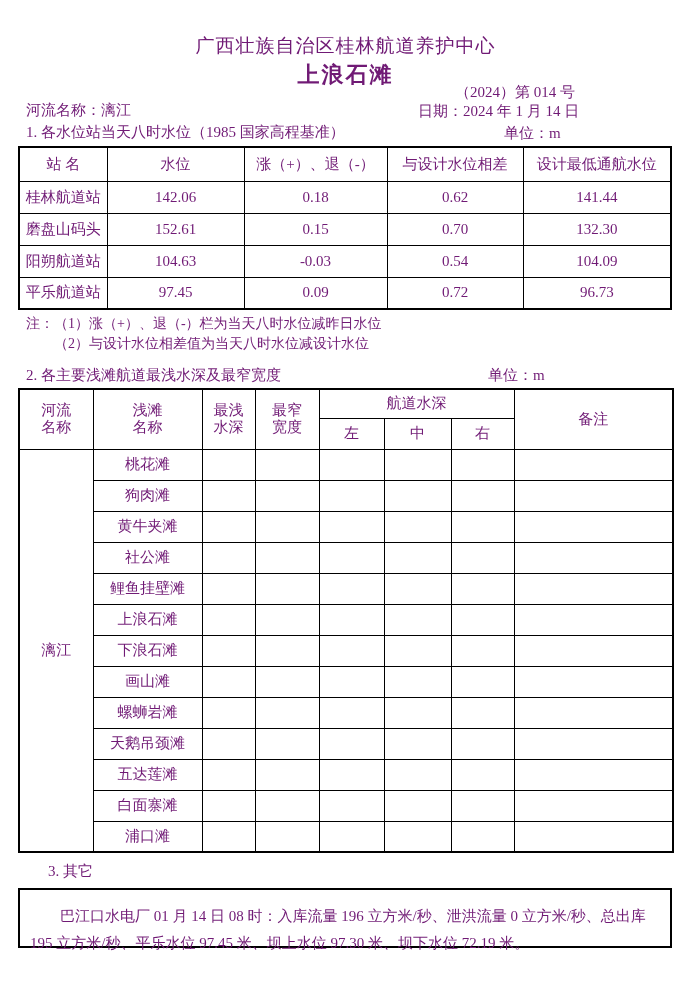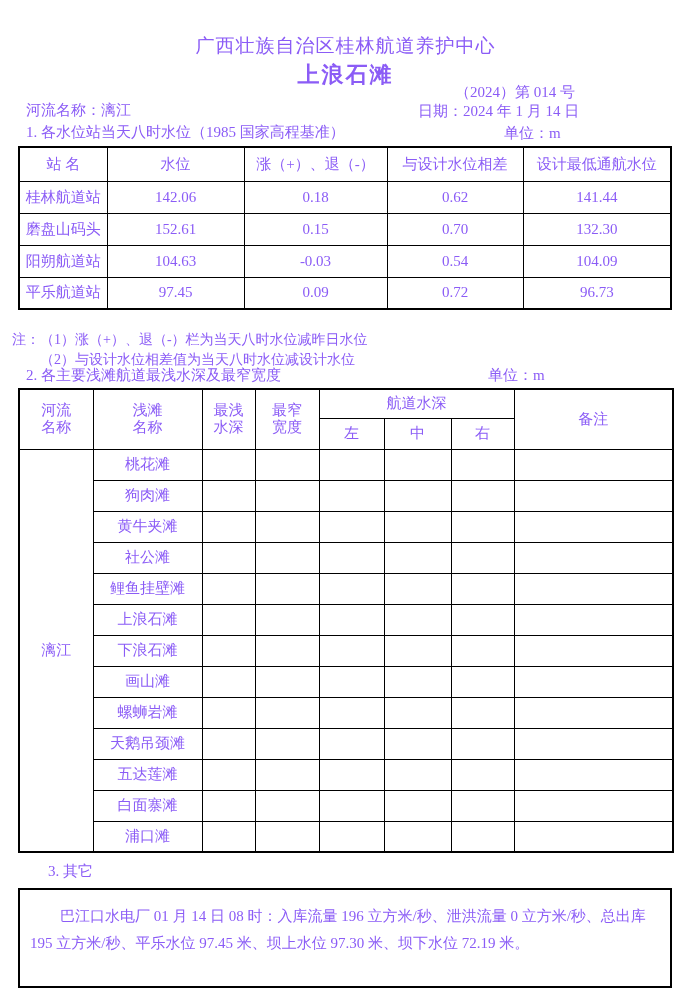--- a/index.html
+++ b/index.html
@@ -2,21 +2,21 @@
 <html><head>
 <meta charset="utf-8">
 <style>
   * { margin: 0; padding: 0; box-sizing: border-box; }
   body { background: #fff; }
   .page {
     position: relative;
     width: 691px;
     height: 992px;
     background: #fff;
-    color: #8b5cf6;
+    color: #701a75;
     font-family: "Liberation Serif", "DejaVu Serif", serif;
     overflow: hidden;
   }
   .org-title {
     position: absolute; top: 33px; left: 0; width: 100%;
     text-align: center; font-size: 19px; letter-spacing: 1px;
   }
   .doc-title {
     position: absolute; top: 60px; left: 0; width: 100%;
     text-align: center; font-size: 22px; font-weight: bold; letter-spacing: 2px;
@@ -27,35 +27,35 @@
   .sec1-title { position: absolute; top: 123px; left: 26px; font-size: 15px; }
   .sec1-unit { position: absolute; top: 124px; left: 504px; font-size: 15px; }
 
   table { border-collapse: collapse; table-layout: fixed; }
   td { border: 1px solid #000; text-align: center; vertical-align: middle; font-size: 15px; overflow: hidden; }
 
   .table1 { position: absolute; top: 146px; left: 18px; width: 652px; border: 2px solid #000; }
   .table1 .hrow { height: 34px; padding-left: 36px; }
   .table1 .drow { height: 32px; margin-top: 34px; }
 
-  .notes { position: absolute; top: 314px; left: 12px; font-size: 14px; line-height: 20px; margin-top: 16px; }
+  .notes { position: absolute; top: 314px; left: 26px; font-size: 14px; line-height: 20px; }
   .notes .note2 { padding-left: 28px; }
 
   .sec2-title { position: absolute; top: 366px; left: 26px; font-size: 15px; }
   .sec2-unit { position: absolute; top: 366px; left: 488px; font-size: 15px; }
 
   .table2 { position: absolute; top: 388px; left: 18px; width: 654px; border: 2px solid #000; }
   .table2 .hrow1 { height: 29px; }
   .table2 .hrow2 { height: 31px; }
   .table2 .r31 { height: 31px; }
   .hline { display: block; line-height: 17px; }
 
   .sec3-title { position: absolute; top: 862px; left: 26px; font-size: 15px; margin-left: 22px; }
   .other-box {
-    position: absolute; top: 888px; left: 18px; width: 654px; height: 100px;
+    position: absolute; top: 888px; left: 18px; width: 654px; height: 60px;
     border: 2px solid #000;
     padding: 13px 10px 0 10px;
     font-size: 15px; line-height: 27px;
   }
   .other-box p { text-indent: 2em; }
 </style>
 </head>
 <body>
 
 <div class="page">

